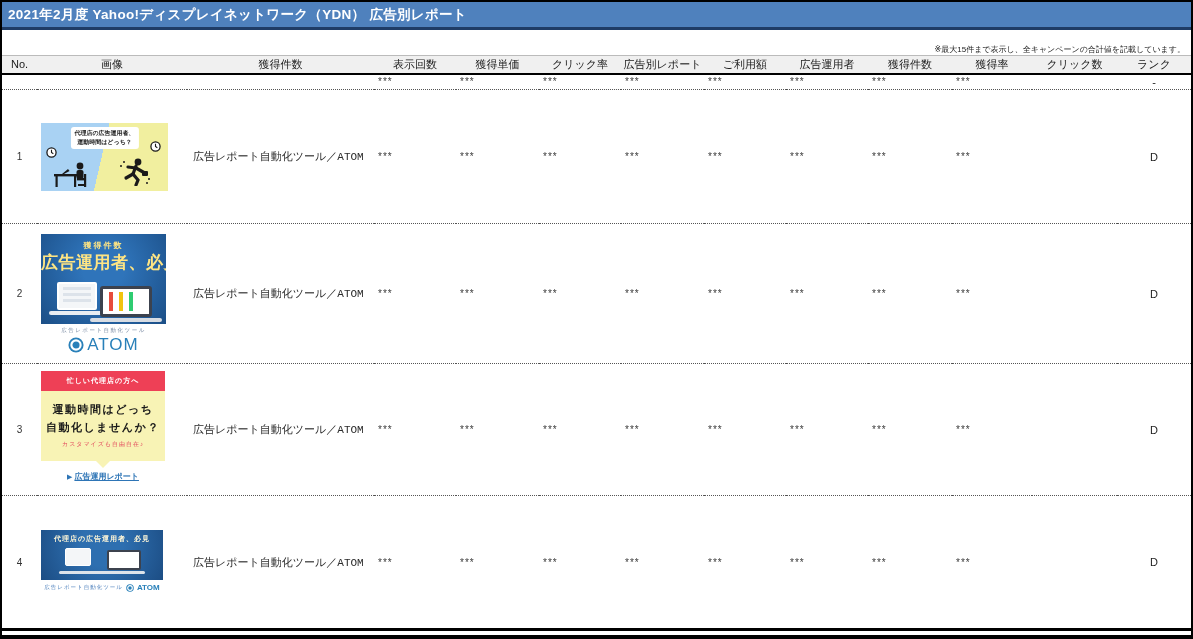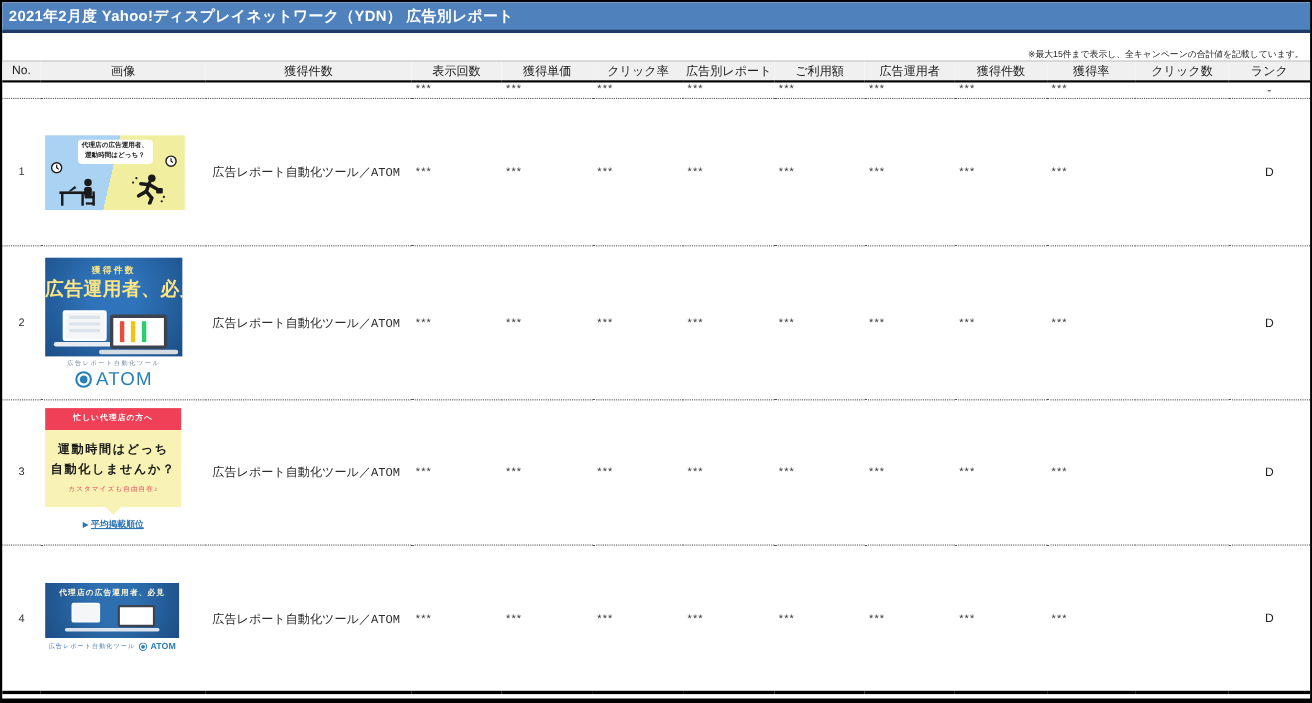--- a/index.html
+++ b/index.html
@@ -267,21 +267,21 @@
         <td>
           <div class="ad ad3">
             <div class="ribbon">忙しい代理店の方へ</div>
             <div class="yellow">
               <div class="yh">運動時間はどっち</div>
               <div class="yh">自動化しませんか？</div>
               <div class="ysub">カスタマイズも自由自在♪</div>
             </div>
             <div class="tail"></div>
             <div class="cta">
-              <span class="tri">▶</span><span class="cta-text">平均掲載順位</span>
+              <span class="tri">▶</span><span class="cta-text">広告運用レポート</span>
             </div>
           </div>
         </td>
         <td class="c-title">広告レポート自動化ツール／ATOM</td>
         <td class="c-metric">***</td>
         <td class="c-metric">***</td>
         <td class="c-metric">***</td>
         <td class="c-metric">***</td>
         <td class="c-metric">***</td>
         <td class="c-metric">***</td>

